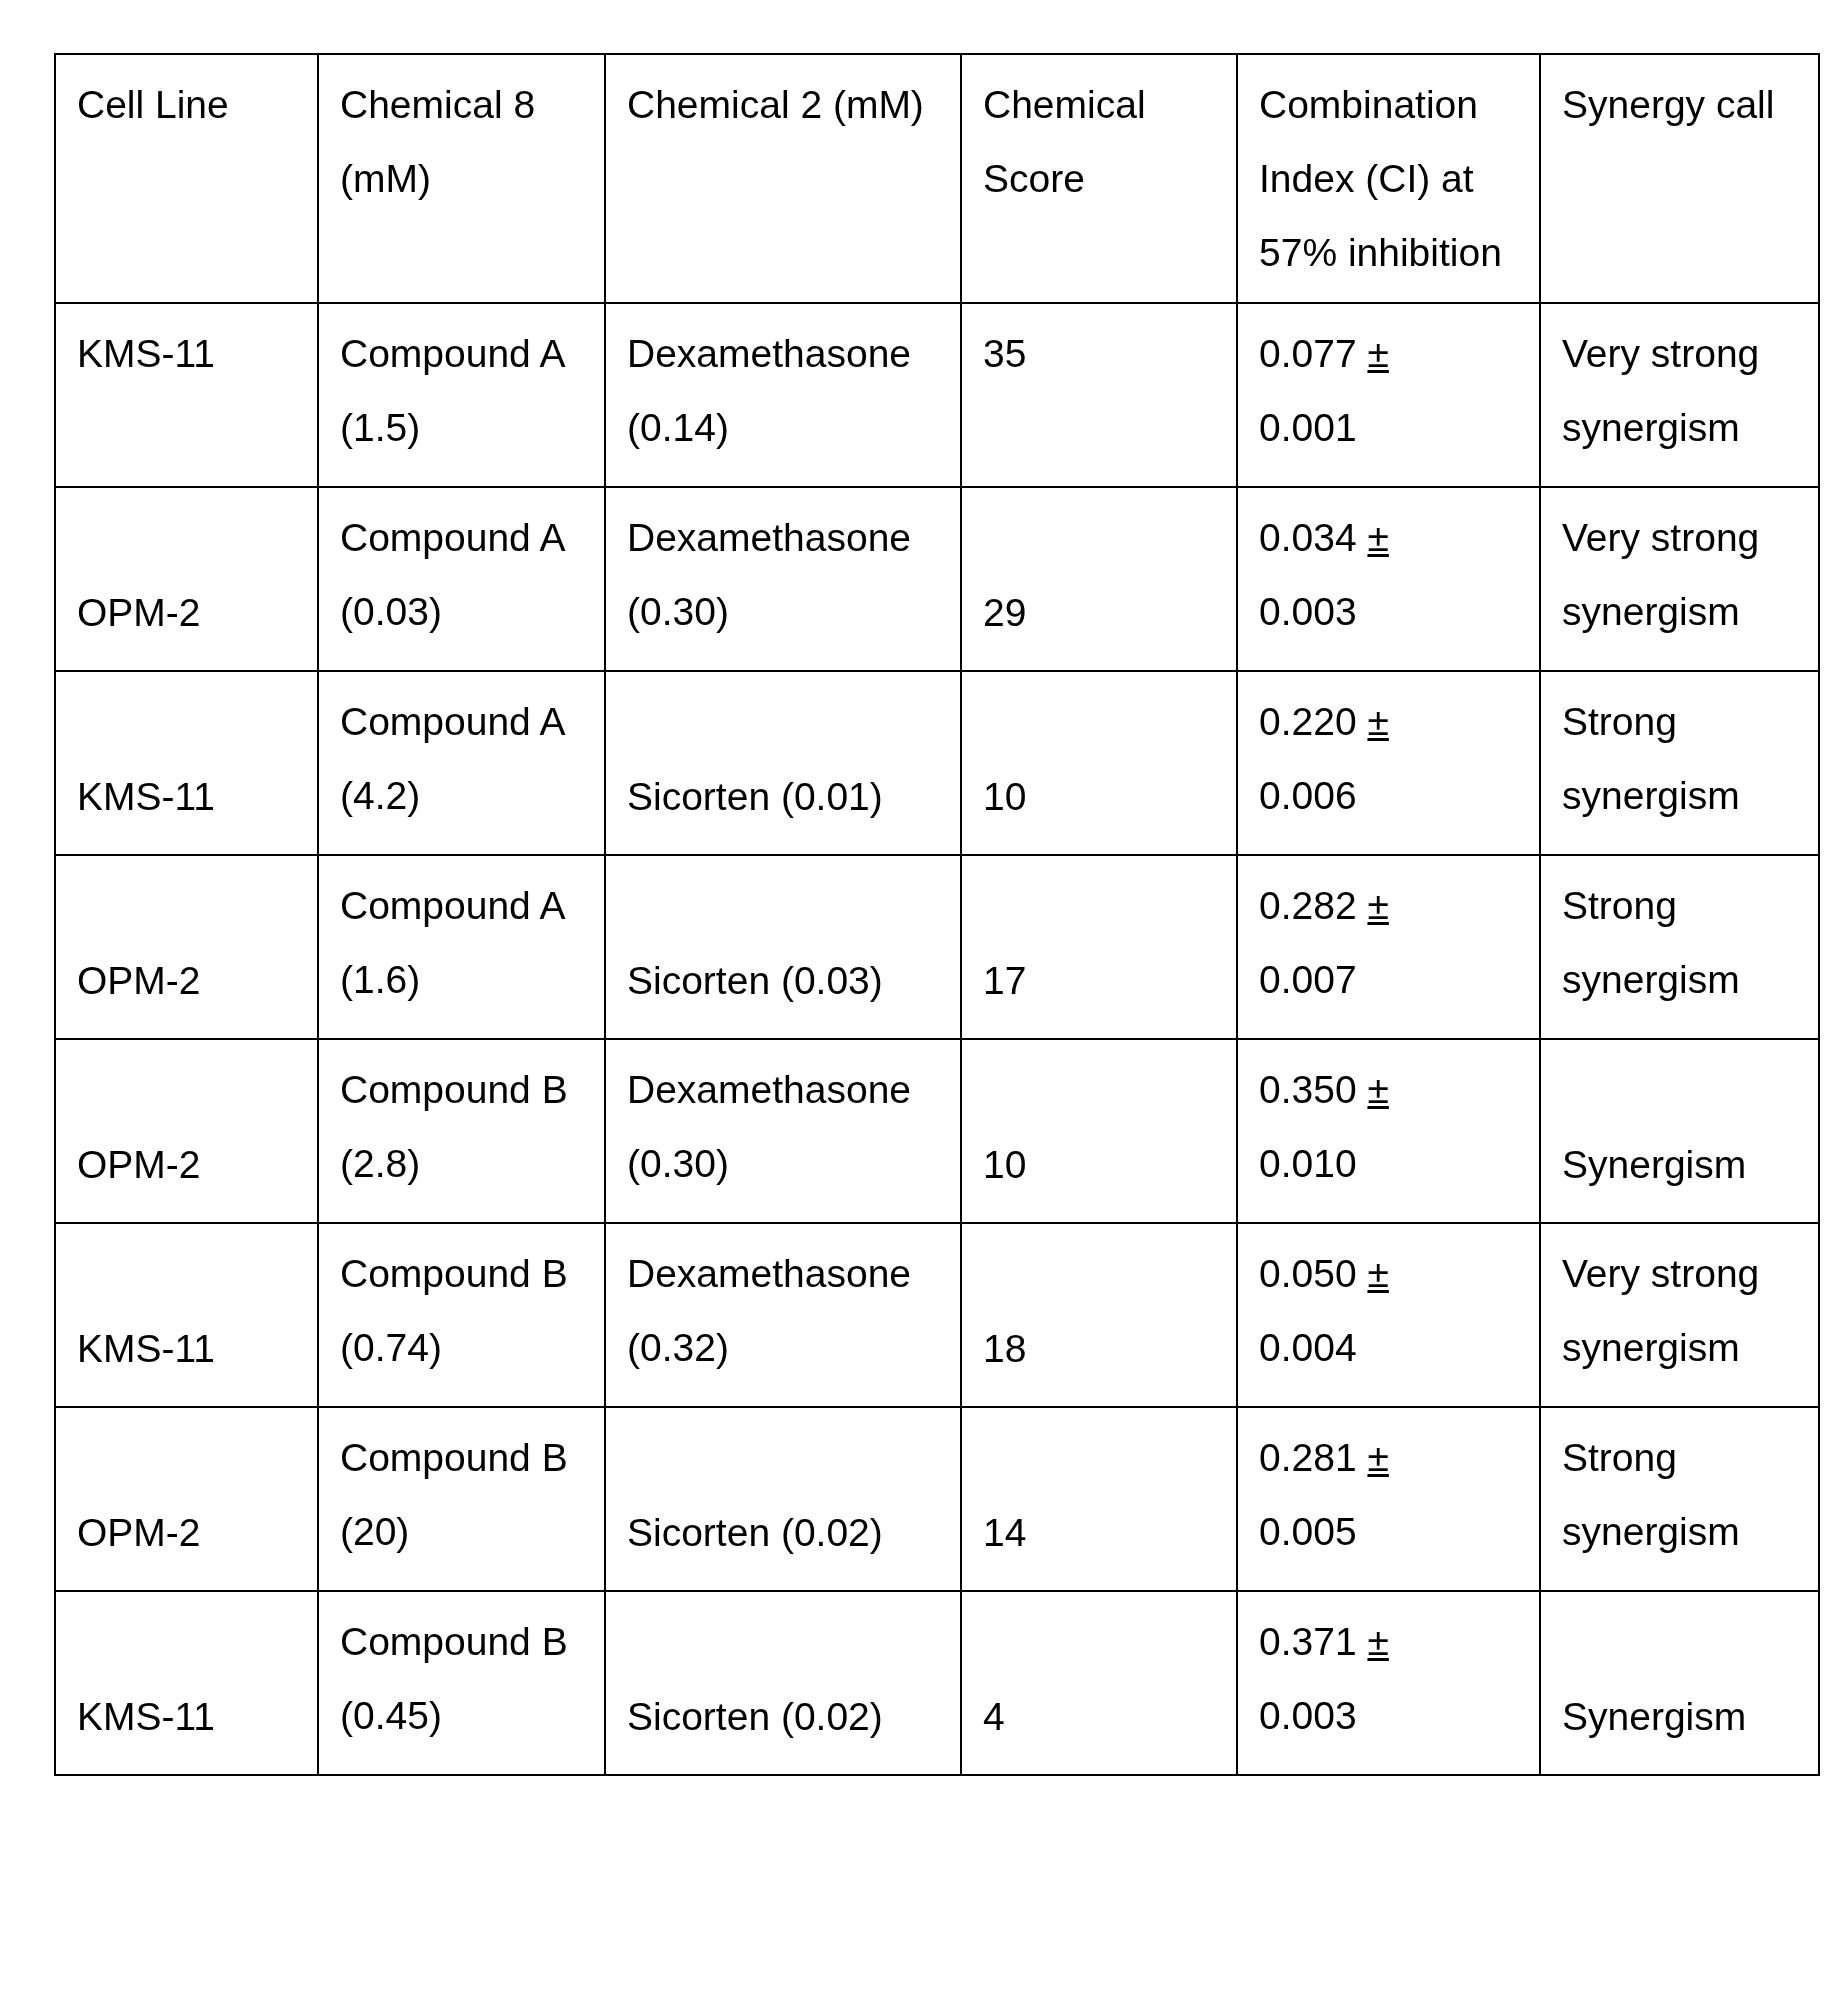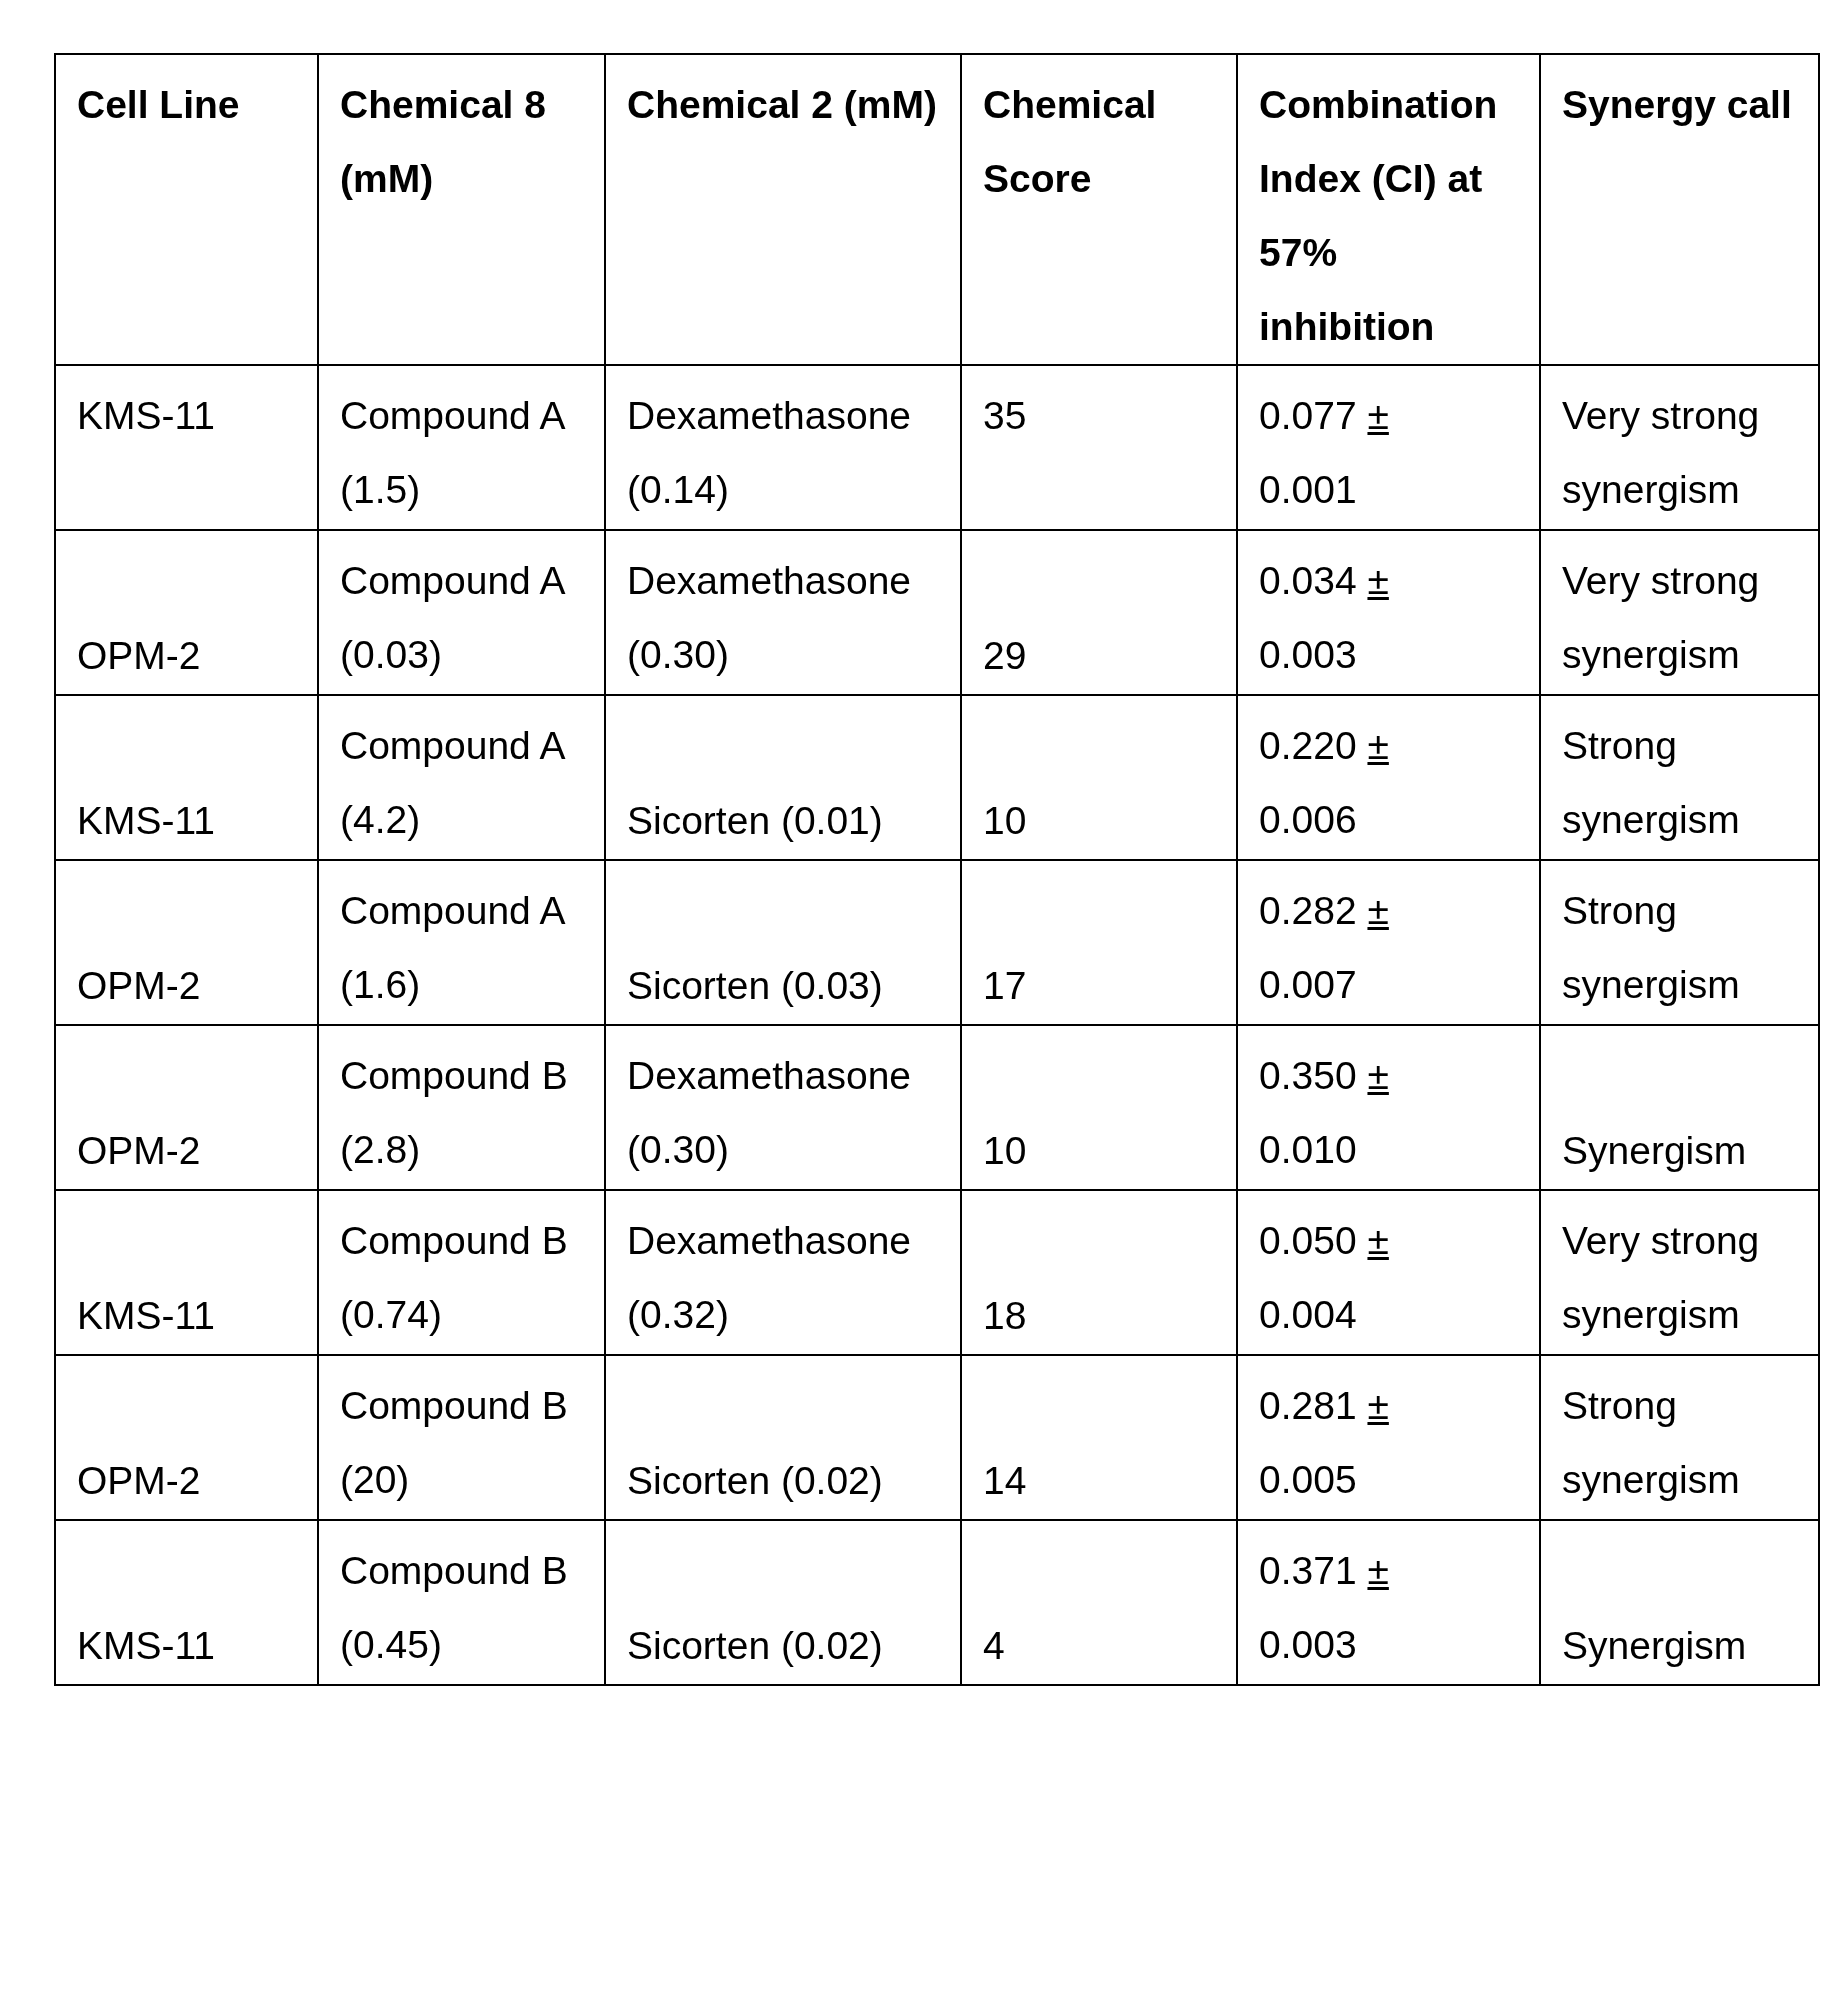--- a/index.html
+++ b/index.html
@@ -7,22 +7,22 @@
          font-family: "Liberation Sans", sans-serif; color: #000; }
   table.data {
     position: absolute; left: 54px; top: 53px;
     width: 1764px; border-collapse: collapse; table-layout: fixed;
   }
   table.data td, table.data th {
     border: 2.8px solid #000; vertical-align: top; text-align: left;
     padding: 13px 19px 0 21px; font-size: 39px; line-height: 74px;
     box-sizing: border-box;
   }
-  table.data th { font-weight: bold; height: 288px; }
-  table.data td { font-weight: normal; height: 165px; }
+  table.data th { font-weight: normal; height: 249px; }
+  table.data td { font-weight: normal; height: 184px; }
   .mid { padding-top: 88px !important; }
   .pm { text-decoration: underline; text-underline-offset: 2.8px; }
   col.c1 { width: 263px; } col.c2 { width: 287px; } col.c3 { width: 356px; }
   col.c4 { width: 276px; } col.c5 { width: 303px; } col.c6 { width: 279px; }
 </style>
 </head>
 <body>
 
 <table class="data">
   <colgroup>

